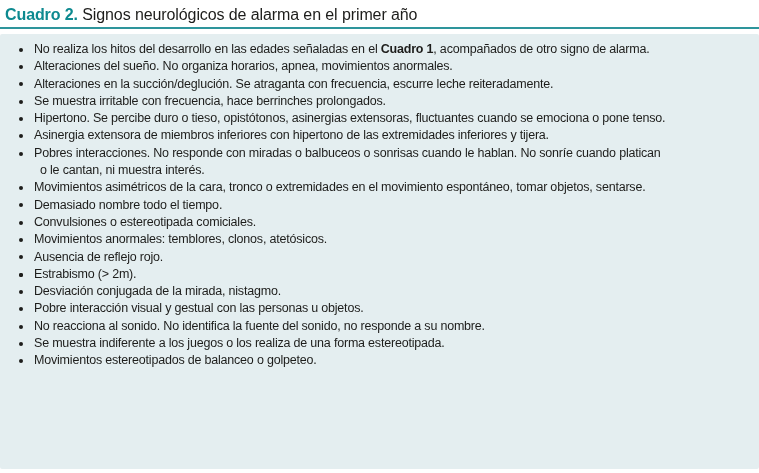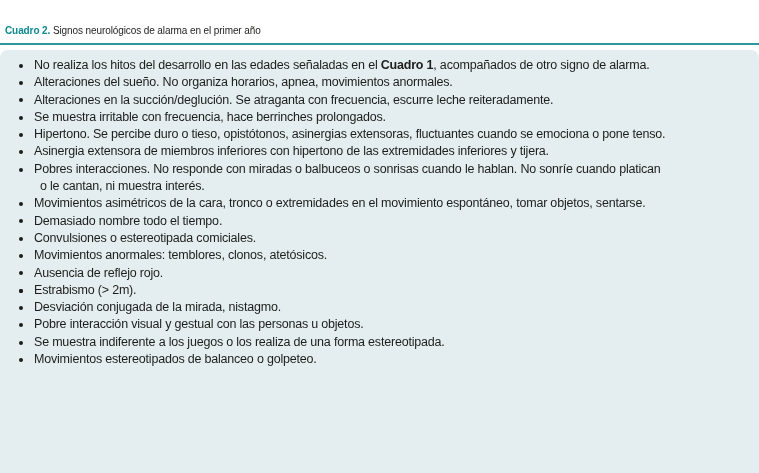--- a/index.html
+++ b/index.html
@@ -12,22 +12,22 @@
   html,body{background:#ffffff;}
   body{
     width:759px;
     height:473px;
     font-family:"Liberation Sans","DejaVu Sans",sans-serif;
     color:var(--text-color);
     overflow:hidden;
     position:relative;
   }
   .caption{
-    padding:22px 6px 0 5px;
-    font-size:10px;
+    padding:6px 6px 0 5px;
+    font-size:16px;
     line-height:17px;
     letter-spacing:-0.1px;
     white-space:nowrap;
   }
   .caption .caption-label{
     color:var(--accent-teal);
     font-weight:bold;
   }
   .caption .caption-text{
     color:var(--text-color);
@@ -38,21 +38,21 @@
     height:2px;
     width:759px;
     background:var(--rule-teal);
     border:none;
   }
   .panel{
     margin-top:5px;
     width:759px;
     height:435px;
     background:var(--panel-bg);
-    border-radius:8px;
+    border-radius:2px;
     padding:7px 12px 10px 0;
   }
   ul.alert-list{
     list-style:none;
   }
   ul.alert-list li{
     position:relative;
     padding-left:40px;
     text-indent:-6px;
     font-size:12.5px;
@@ -91,16 +91,17 @@
       <li><span class="bullet"></span><span><span>Pobres interacciones. No responde con miradas o balbuceos o sonrisas cuando le hablan. No sonríe cuando platican</span><br><span>o le cantan, ni muestra interés.</span></span></li>
       <li><span class="bullet"></span><span><span>Movimientos asimétricos de la cara, tronco o extremidades en el movimiento espontáneo, tomar objetos, sentarse.</span></span></li>
       <li><span class="bullet"></span><span><span>Demasiado nombre todo el tiempo.</span></span></li>
       <li><span class="bullet"></span><span><span>Convulsiones o estereotipada comiciales.</span></span></li>
       <li><span class="bullet"></span><span><span>Movimientos anormales: temblores, clonos, atetósicos.</span></span></li>
       <li><span class="bullet"></span><span><span>Ausencia de reflejo rojo.</span></span></li>
       <li><span class="bullet"></span></li>
       <li><span class="bullet"></span><span><span>Estrabismo (&gt; 2m).</span></span></li>
       <li><span class="bullet"></span><span><span>Desviación conjugada de la mirada, nistagmo.</span></span></li>
       <li><span class="bullet"></span><span><span>Pobre interacción visual y gestual con las personas u objetos.</span></span></li>
+      <li><span class="bullet"></span><span><span>No reacciona al sonido. No identifica la fuente del sonido, no responde a su nombre.</span></span></li>
       <li><span class="bullet"></span><span><span>Se muestra indiferente a los juegos o los realiza de una forma estereotipada.</span></span></li>
       <li><span class="bullet"></span><span><span>Movimientos estereotipados de balanceo o golpeteo.</span></span></li>
     </ul>
 </div>
 
 </body></html>

